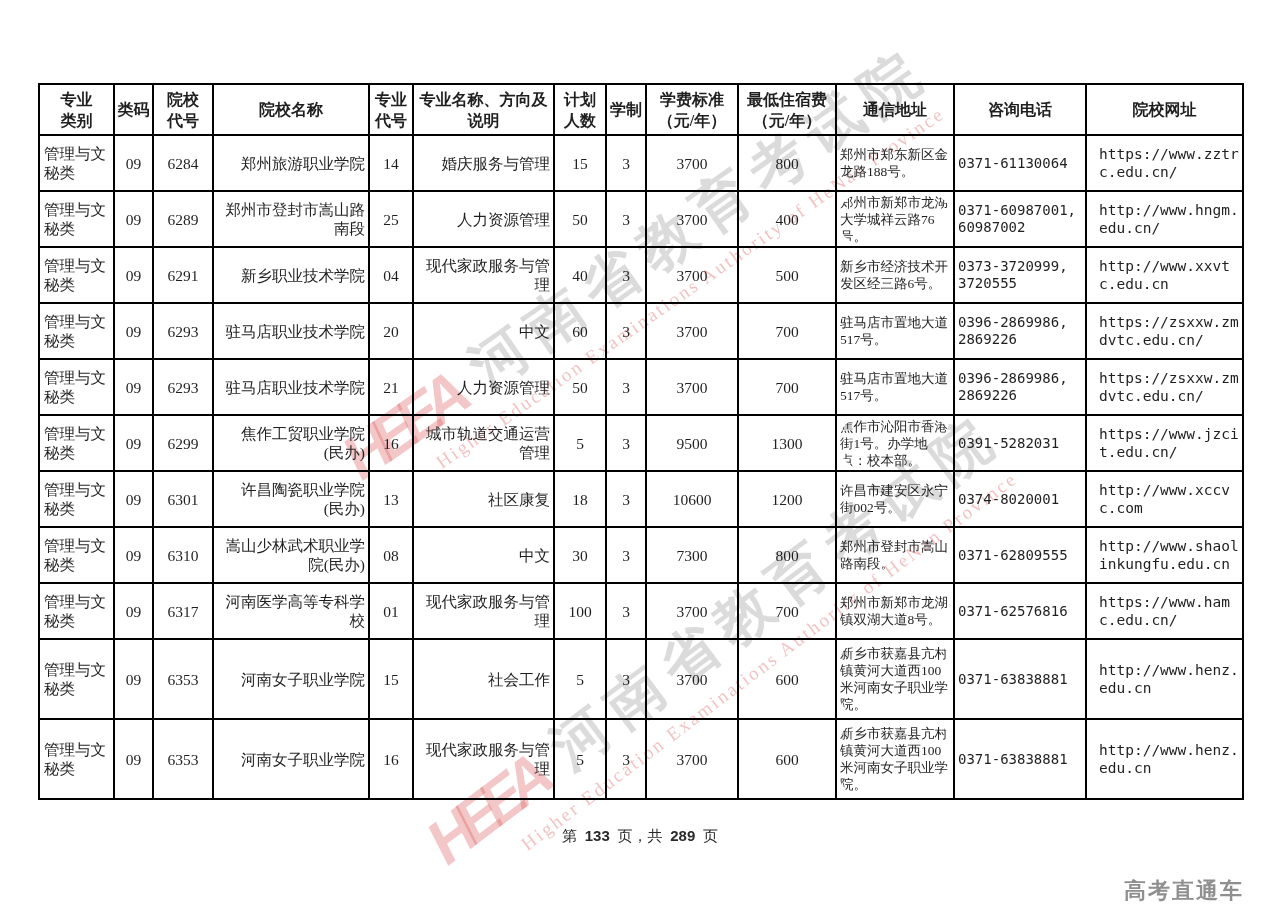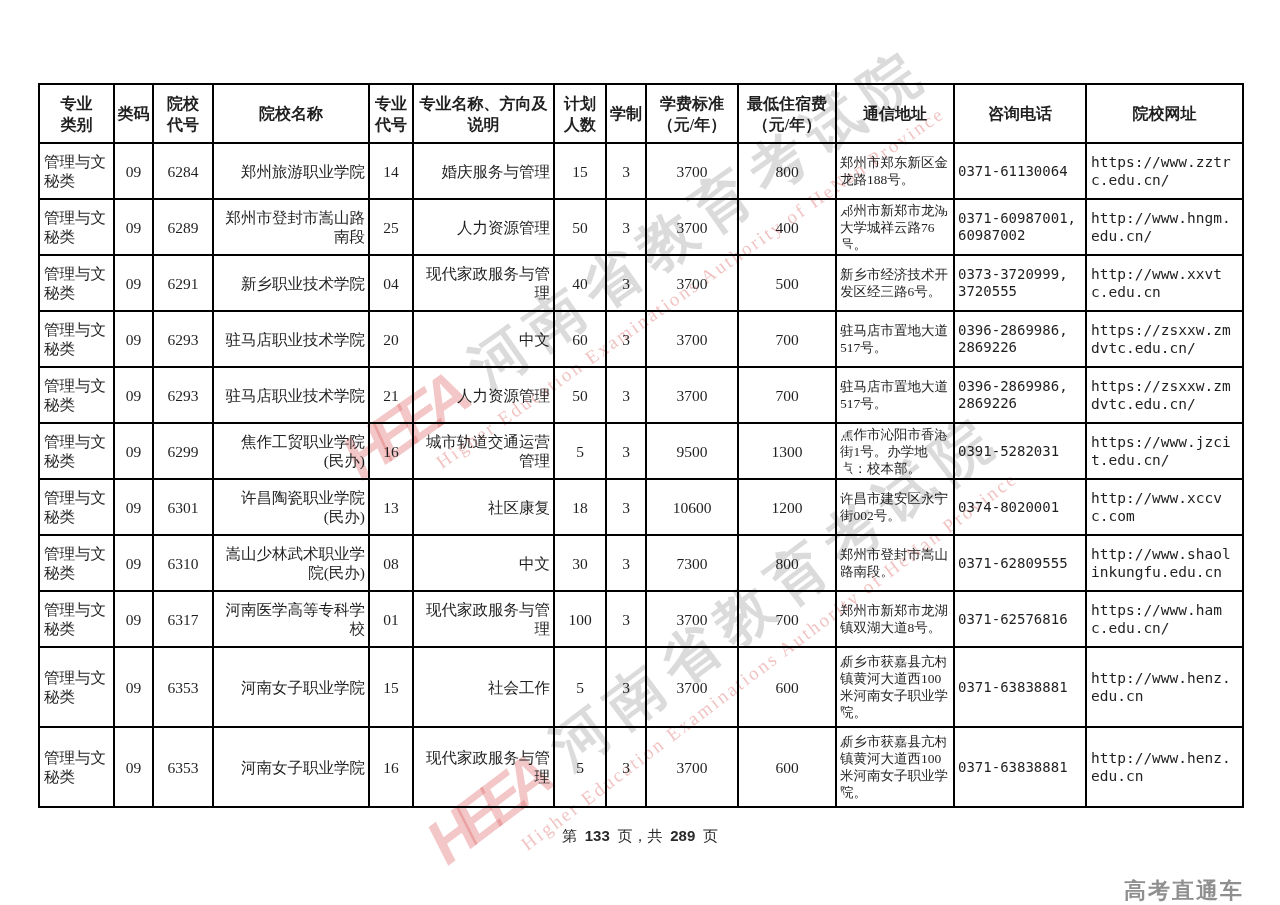--- a/index.html
+++ b/index.html
@@ -16,32 +16,32 @@
     letter-spacing:-11px; color:rgba(219,90,90,0.34); transform:skewX(-10deg); padding-right:10px; }
   .wm-cn { font-size:57px; letter-spacing:11px; color:rgba(150,150,150,0.34); font-weight:bold; }
   .wm-en { margin-top:2px; margin-left:72px; font-size:19px; letter-spacing:2.5px;
     color:rgba(222,110,110,0.42); font-family:"Liberation Serif",serif; }
 
   
   table.grid { position:absolute; left:38px; top:83px; width:1204px; z-index:1;
     border-collapse:collapse; table-layout:fixed; background:transparent; }
   table.grid th, table.grid td { border:2px solid #000; vertical-align:middle;
     overflow:hidden; }
-  thead tr { height:59px; }
+  thead tr { height:51px; }
   tbody tr { height:56px; }
   tbody tr.tall { height:80px; }
   th { font-size:16px; font-weight:bold; text-align:center; white-space:pre-line; line-height:21px; }
   td { font-size:15.5px; line-height:19px; text-align:center; padding:1px 3px; }
   td.c0 { text-align:left; padding-left:4px;margin-top:40px; }
   td.c3, td.c5 { text-align:right; padding-left:7px; }
   td.c10 { text-align:left; font-size:13.5px; line-height:17px; padding-left:3px;border-radius:28px; }
   td.c11 { text-align:left; font-family:"DejaVu Sans Mono","Liberation Mono",monospace;
     font-size:14px; line-height:17px; padding-left:3px; }
   td.c12 { text-align:left; font-family:"DejaVu Sans Mono","Liberation Mono",monospace;
-    font-size:14.5px; line-height:18px; word-break:break-all; padding-left:4px; }
+    font-size:14.5px; line-height:18px; word-break:break-all; padding-left:12px; }
 
   
   .footer-page { position:absolute; left:0; top:827px; width:1204px; margin-left:38px;
     text-align:center; font-size:15px; color:#2a2a2a; z-index:1; }
   .footer-page .num { font-family:"Liberation Sans","DejaVu Sans",sans-serif;
     font-weight:bold; font-size:15px; margin:0 4px; }
   .brand { position:absolute; right:36px; top:876px; font-size:22px; letter-spacing:2px;
     color:#8f8f8f; z-index:1; font-weight:bold; }
 </style>
 </head>

